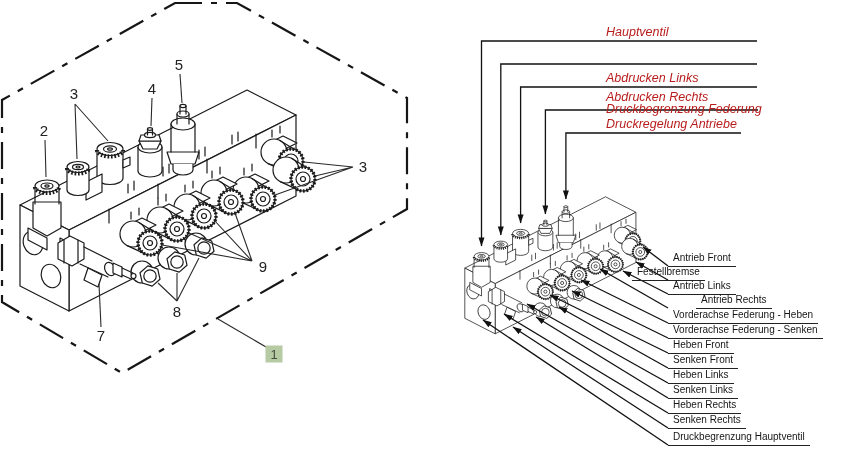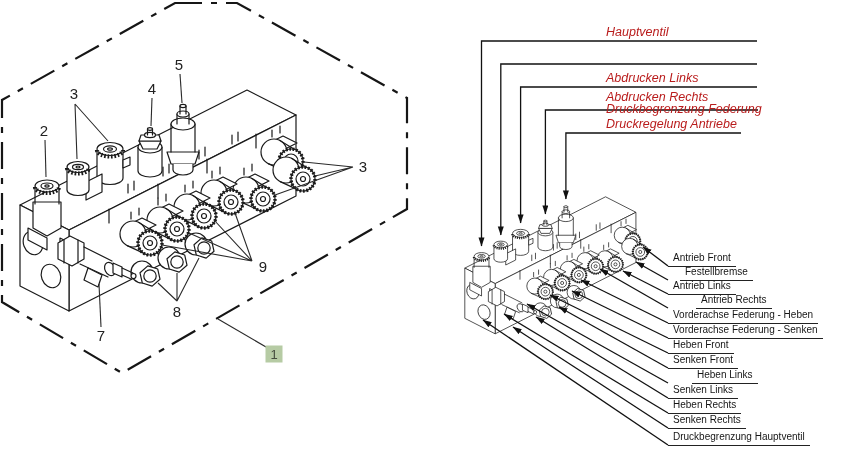--- a/index.html
+++ b/index.html
@@ -213,26 +213,26 @@
   <div class="cnum" style="left:101px; top:336px;">7</div>
   <div class="cnum highlight" style="left:274px; top:354px;">1</div>
 
   <div class="tlabel" style="left:606px; top:25px;">Hauptventil</div>
   <div class="tlabel" style="left:606px; top:48px;margin-top:42px;">Abdrucken Rechts</div>
   <div class="tlabel" style="left:606px; top:71px;">Abdrucken Links</div>
   <div class="tlabel" style="left:606px; top:94px;margin-top:8px;">Druckbegrenzung Federung</div>
   <div class="tlabel" style="left:606px; top:117px;">Druckregelung Antriebe</div>
 
   <div class="slabel" style="left:668px; top:251px;">Antrieb Front</div>
-  <div class="slabel" style="left:680px; top:265px;">Festellbremse</div>
+  <div class="slabel" style="left:632px; top:265px;">Festellbremse</div>
   <div class="slabel" style="left:668px; top:279px;">Antrieb Links</div>
   <div class="slabel" style="left:668px; top:293px;margin-left:28px;">Antrieb Rechts</div>
   <div class="slabel" style="left:668px; top:308px;">Vorderachse Federung - Heben</div>
   <div class="slabel" style="left:668px; top:323px;">Vorderachse Federung - Senken</div>
   <div class="slabel" style="left:668px; top:338px;">Heben Front</div>
   <div class="slabel" style="left:668px; top:353px;">Senken Front</div>
-  <div class="slabel" style="left:692px; top:368px;text-align:right;">Heben Links</div>
+  <div class="slabel" style="left:668px; top:368px;text-align:right;">Heben Links</div>
   <div class="slabel" style="left:668px; top:383px;">Senken Links</div>
   <div class="slabel" style="left:668px; top:398px;">Heben Rechts</div>
   <div class="slabel" style="left:668px; top:413px;">Senken Rechts</div>
   <div class="slabel" style="left:668px; top:430px;">Druckbegrenzung Hauptventil</div>
 
 </div>
 
 </body></html>

